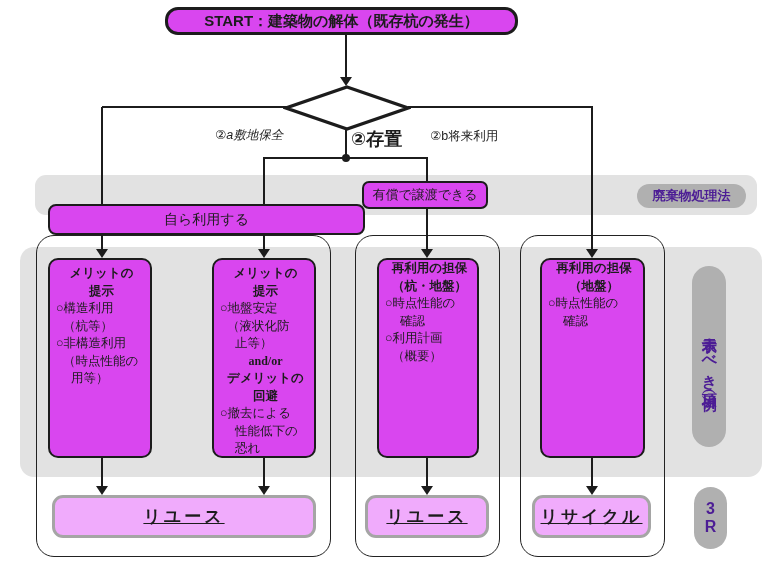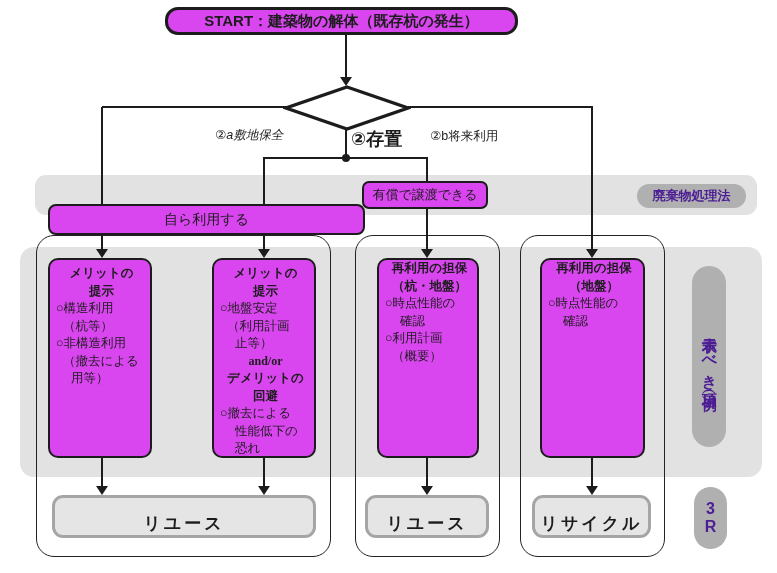--- a/index.html
+++ b/index.html
@@ -14,21 +14,21 @@
   .wbox { background:#d946ef; border:2.5px solid #1c1c1c; display:flex; align-items:center; justify-content:center; }
   .blackbox { background:#1c1c1c; color:#fff; font-weight:bold; display:flex; align-items:center; justify-content:center; border-radius:8px; }
   .pill { background:#b0b0b0; color:#4c1d95; font-weight:bold; display:flex; align-items:center; justify-content:center; border-radius:999px; }
   .contentbox { background:#d946ef; border:2.5px solid #1c1c1c; border-radius:10px; font-size:12.5px; line-height:17.5px;font-family:Liberation Serif, serif; }
   .contentbox .pad { padding:5px 3px 4px 6px; }
   .cbCenter { display:flex; flex-direction:column; height:100%; padding:0 3px 0 6px; }
   .bh { font-weight:bold; text-align:center; }
   .it { text-align:left; }
   .ind1 { padding-left:7px; }
   .ind2 { padding-left:15px; }
-  .outbox { background:#e5e5e5; border:3.5px solid #a5a5a5; border-radius:11px; display:flex; align-items:flex-end; justify-content:center; font-weight:bold; font-size:17px; letter-spacing:3px; }
+  .outbox { background:#f0abfc; border:3.5px solid #a5a5a5; border-radius:11px; display:flex; align-items:center; justify-content:center; font-weight:bold; font-size:17px; letter-spacing:3px;text-decoration:underline; }
   .blabel { font-weight:bold; font-size:17px; }
   .slabel { font-size:12.5px; }
   .vtext { writing-mode:vertical-rl; letter-spacing:1px; }
 </style>
 </head>
 <body>
 
 <div id="stage">
 
   <div class="abs grayarea" style="left:35px; top:175px; width:722px; height:40px; border-radius:11px;"></div>
@@ -85,31 +85,31 @@
     <span>廃棄物処理法</span>
   </div>
 
   <div class="abs contentbox" style="left:48px; top:258px; width:104px; height:200px;">
     <div class="pad">
       <div class="bh">メリットの</div>
       <div class="bh">提示</div>
       <div class="it">○構造利用</div>
       <div class="it ind1">（杭等）</div>
       <div class="it">○非構造利用</div>
-      <div class="it ind1">（撤去による</div>
+      <div class="it ind1">（時点性能の</div>
       <div class="it ind2">用等）</div>
     </div>
   </div>
 
   <div class="abs contentbox" style="left:212px; top:258px; width:104px; height:200px;">
     <div class="pad">
       <div class="bh">メリットの</div>
       <div class="bh">提示</div>
       <div class="it">○地盤安定</div>
-      <div class="it ind1">（利用計画</div>
+      <div class="it ind1">（液状化防</div>
       <div class="it ind2">止等）</div>
       <div class="bh" style="font-size:12px;">and/or</div>
       <div class="bh">デメリットの</div>
       <div class="bh">回避</div>
       <div class="it">○撤去による</div>
       <div class="it ind2">性能低下の</div>
       <div class="it ind2">恐れ</div>
     </div>
   </div>
 

